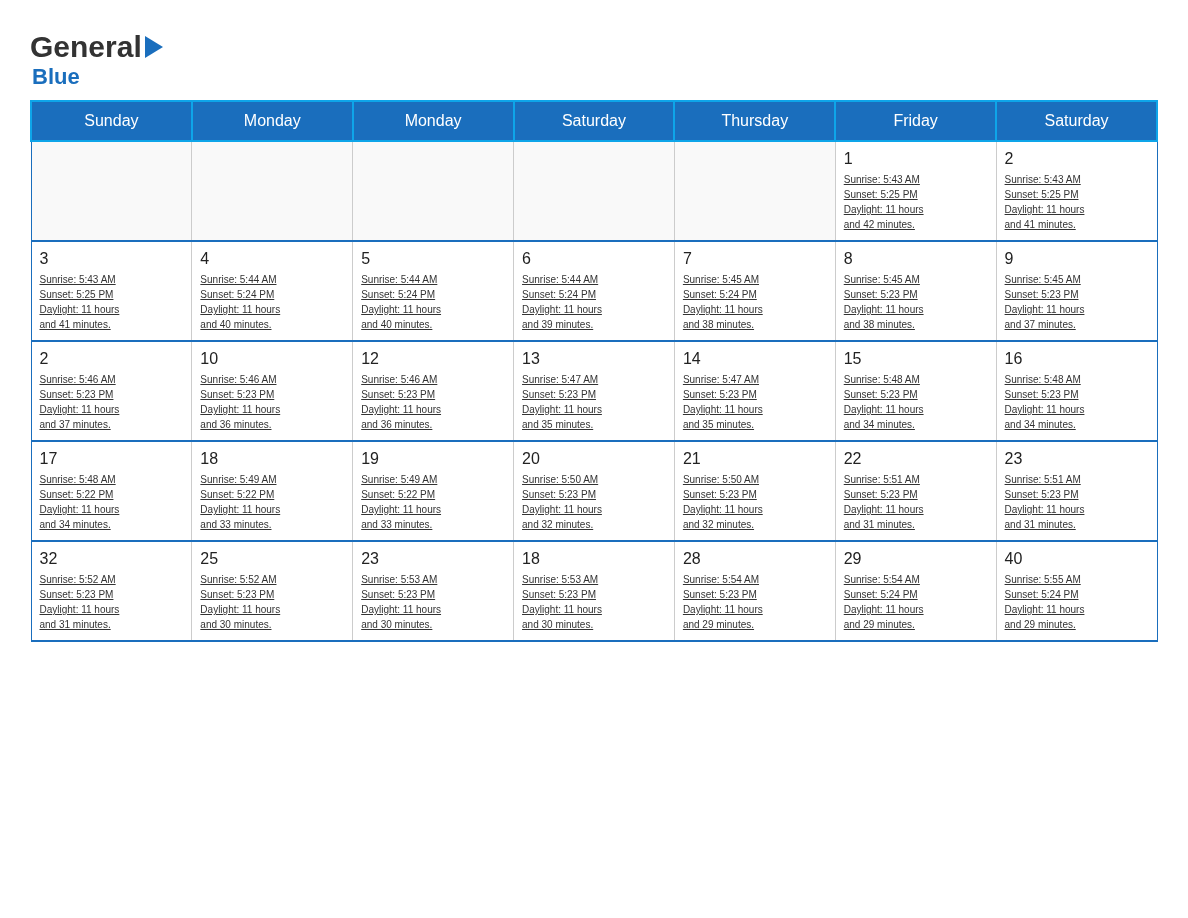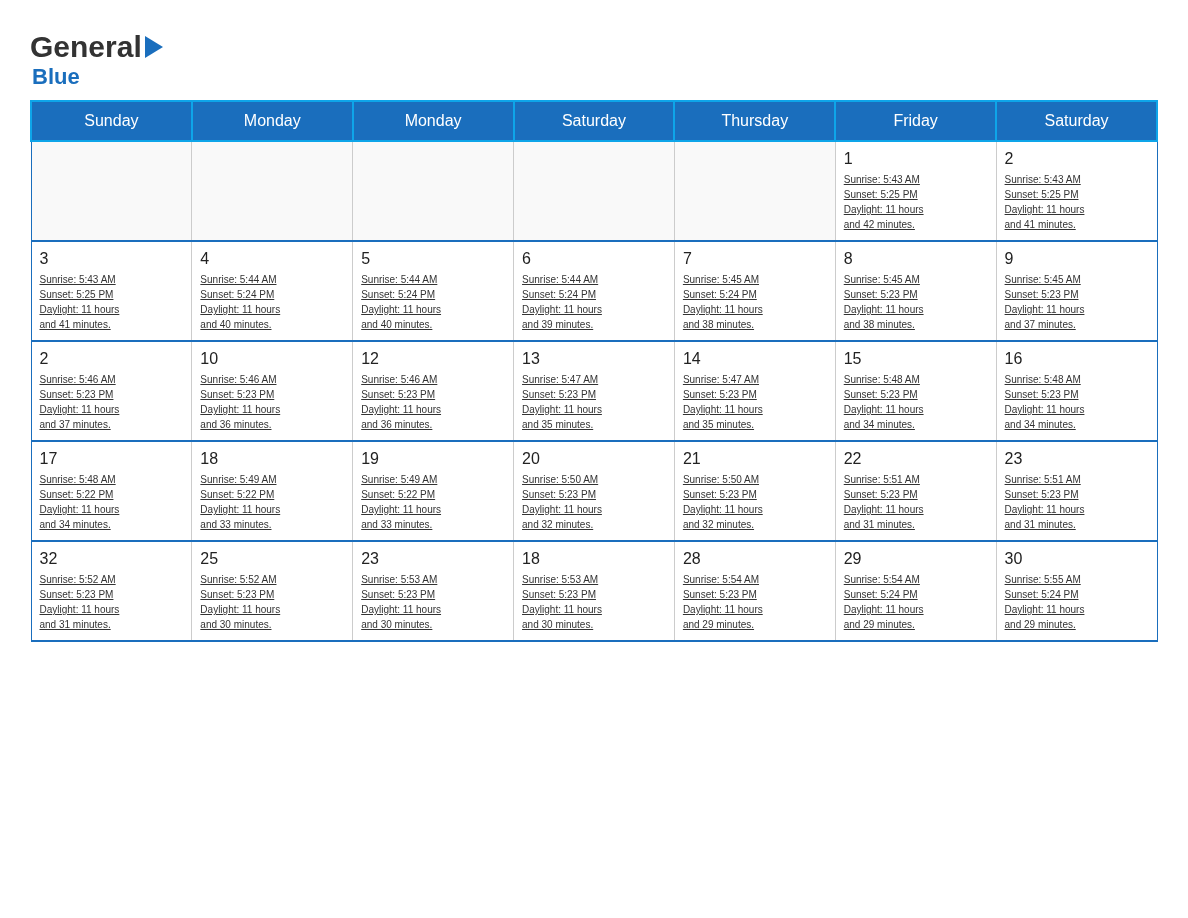--- a/index.html
+++ b/index.html
@@ -396,21 +396,21 @@
         <td>
           <span class="day-number">29</span>
           <div class="day-info">
             <span style="display: block;">Sunrise: 5:54 AM</span>
             <span style="display: block;">Sunset: 5:24 PM</span>
             <span style="display: block;">Daylight: 11 hours</span>
             <span style="display: block;">and 29 minutes.</span>
           </div>
         </td>
         <td>
-          <span class="day-number">30</span>
+          <span class="day-number">40</span>
           <div class="day-info">
             <span style="display: block;">Sunrise: 5:55 AM</span>
             <span style="display: block;">Sunset: 5:24 PM</span>
             <span style="display: block;">Daylight: 11 hours</span>
             <span style="display: block;">and 29 minutes.</span>
           </div>
         </td>
       </tr>
     </tbody>
 </table>

